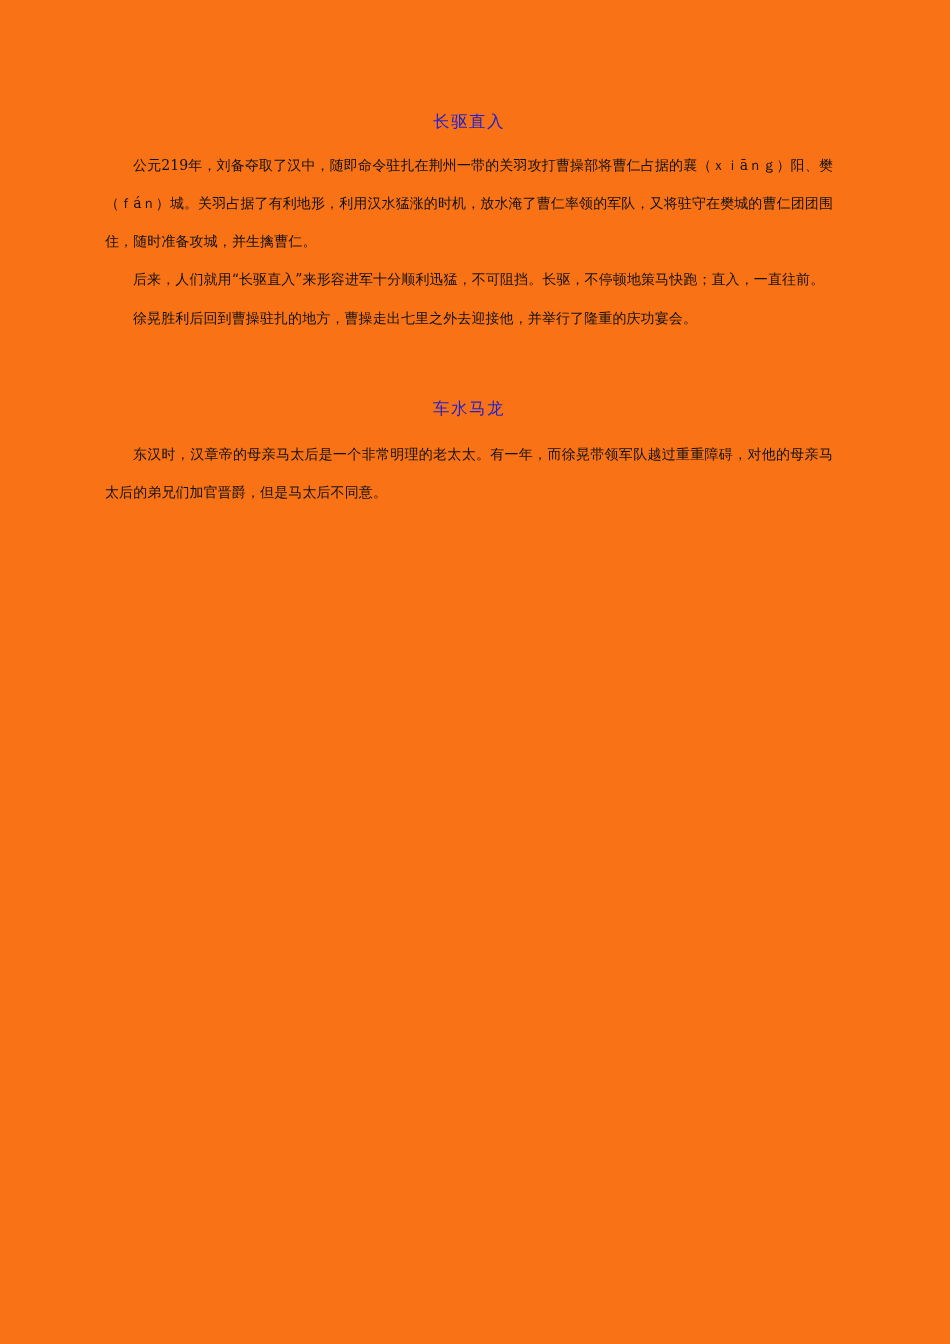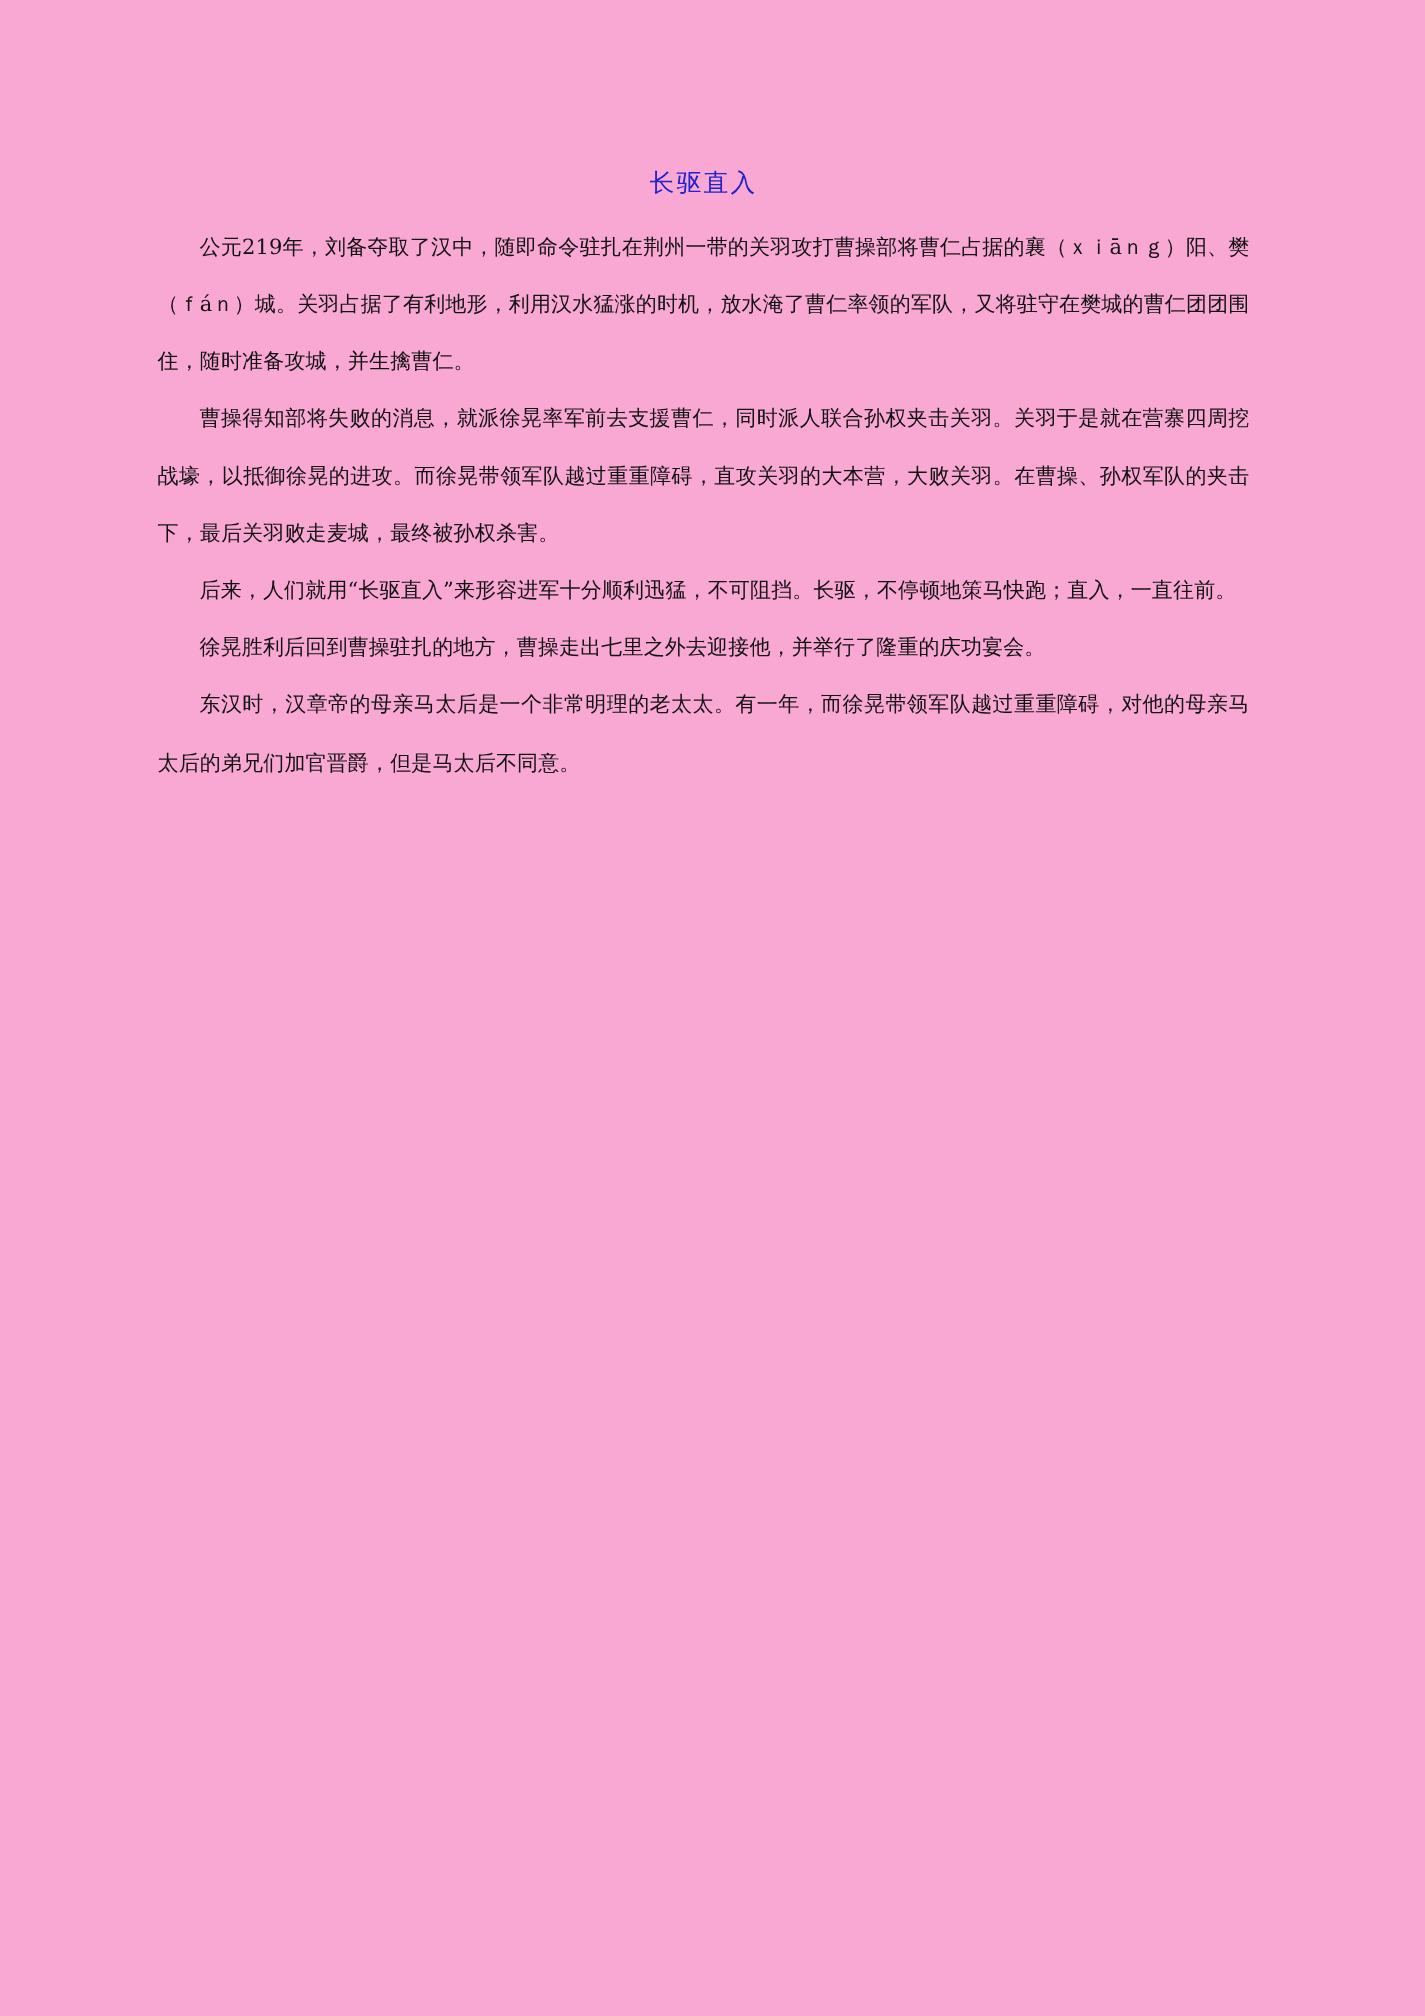--- a/index.html
+++ b/index.html
@@ -6,21 +6,21 @@
   html, body {
     margin: 0;
     padding: 0;
     background: #ffffff;
   }
 
   .page {
     position: relative;
     width: 950px;
     height: 1344px;
-    background: #f9a8d4;
+    background: #f97316;
     margin: 0 auto;
     overflow: hidden;
     box-sizing: border-box;
     padding: 0;
   }
 
   .content {
     position: absolute;
     left: 105px;
     top: 112px;
@@ -68,23 +68,23 @@
 </style>
 </head>
 <body>
 
 <div class="page">
   <div class="content">
 
     <div class="section">
       <h2 class="story-title">长驱直入</h2>
       <p class="para">公元219年，刘备夺取了汉中，随即命令驻扎在荆州一带的关羽攻打曹操部将曹仁占据的襄（ｘｉāｎｇ）阳、樊（ｆáｎ）城。关羽占据了有利地形，利用汉水猛涨的时机，放水淹了曹仁率领的军队，又将驻守在樊城的曹仁团团围住，随时准备攻城，并生擒曹仁。</p>
-      <p class="para">曹操得知部将失败的消息，就派徐晃率军前去支援曹仁，同时派人联合孙权夹击关羽。关羽于是就在营寨四周挖战壕，以抵御徐晃的进攻。而徐晃带领军队越过重重障碍，直攻关羽的大本营，大败关羽。在曹操、孙权军队的夹击下，最后关羽败走麦城，最终被孙权杀害。</p>
       <p class="para">后来，人们就用“长驱直入”来形容进军十分顺利迅猛，不可阻挡。长驱，不停顿地策马快跑；直入，一直往前。</p>
       <p class="para">徐晃胜利后回到曹操驻扎的地方，曹操走出七里之外去迎接他，并举行了隆重的庆功宴会。</p>
     </div>
 
     <div class="section">
+      <h2 class="story-title second">车水马龙</h2>
       <p class="para">东汉时，汉章帝的母亲马太后是一个非常明理的老太太。有一年，而徐晃带领军队越过重重障碍，对他的母亲马太后的弟兄们加官晋爵，但是马太后不同意。</p>
     </div>
 
   </div>
 </div>
 
 </body></html>

